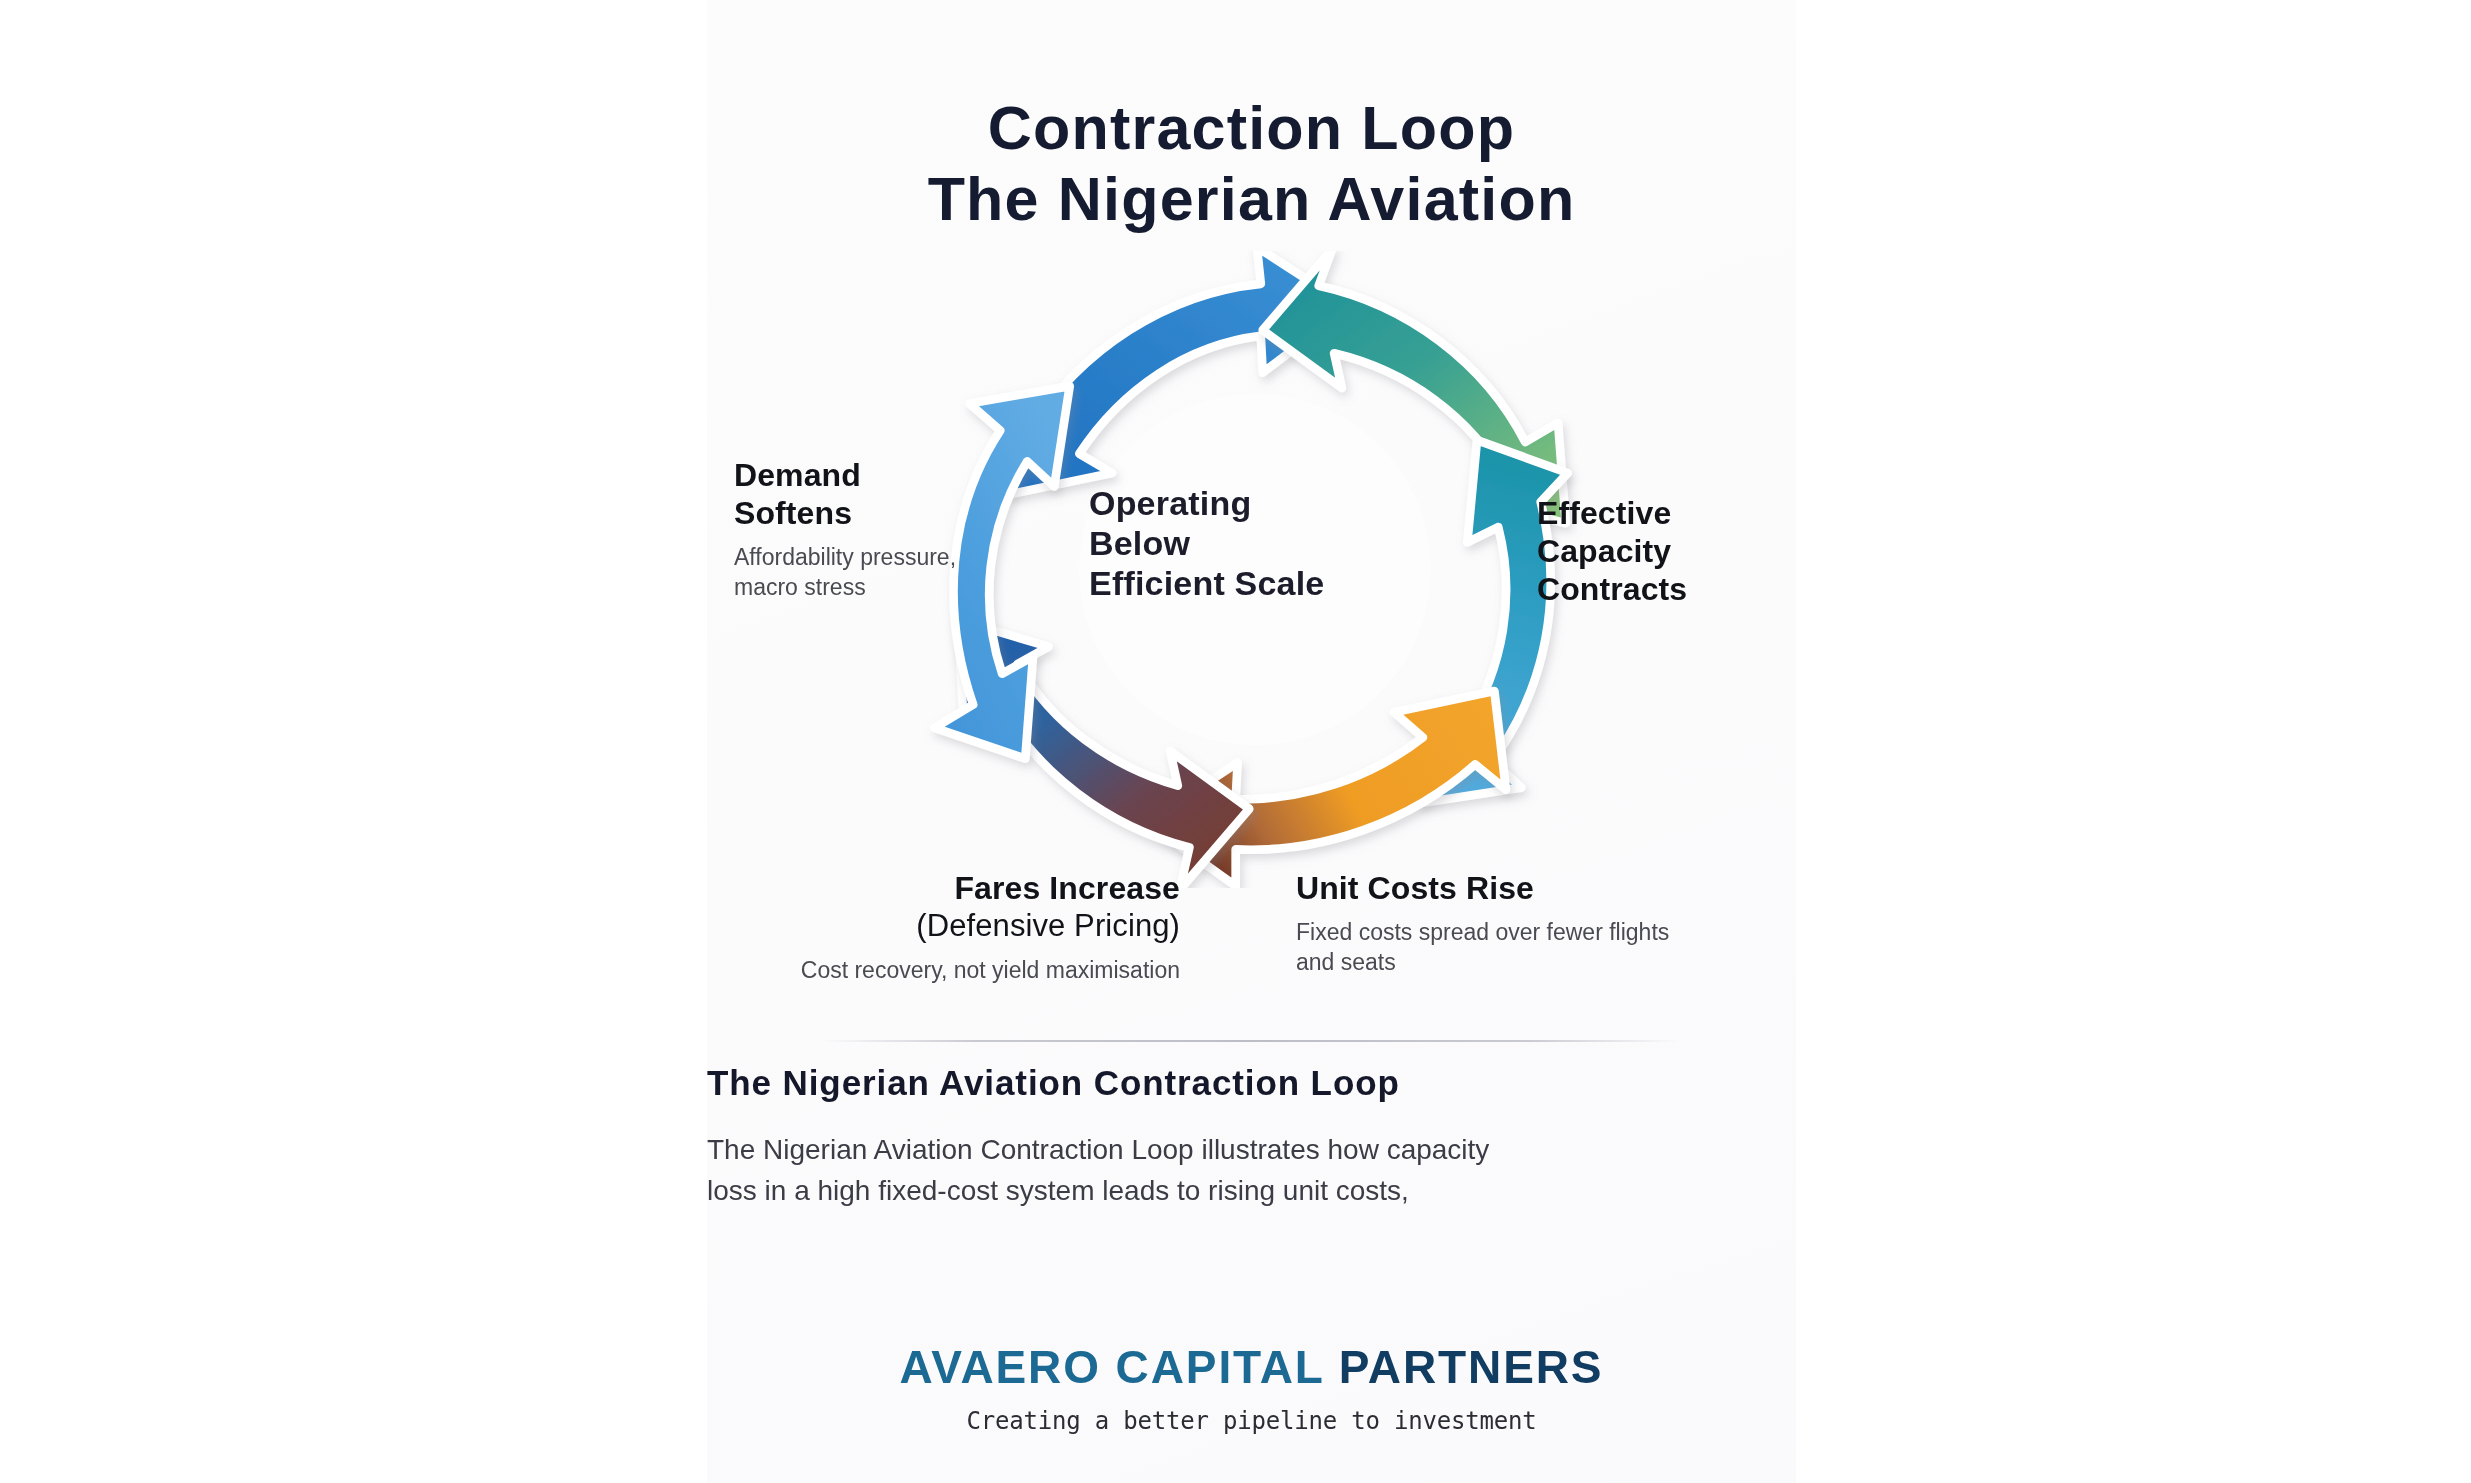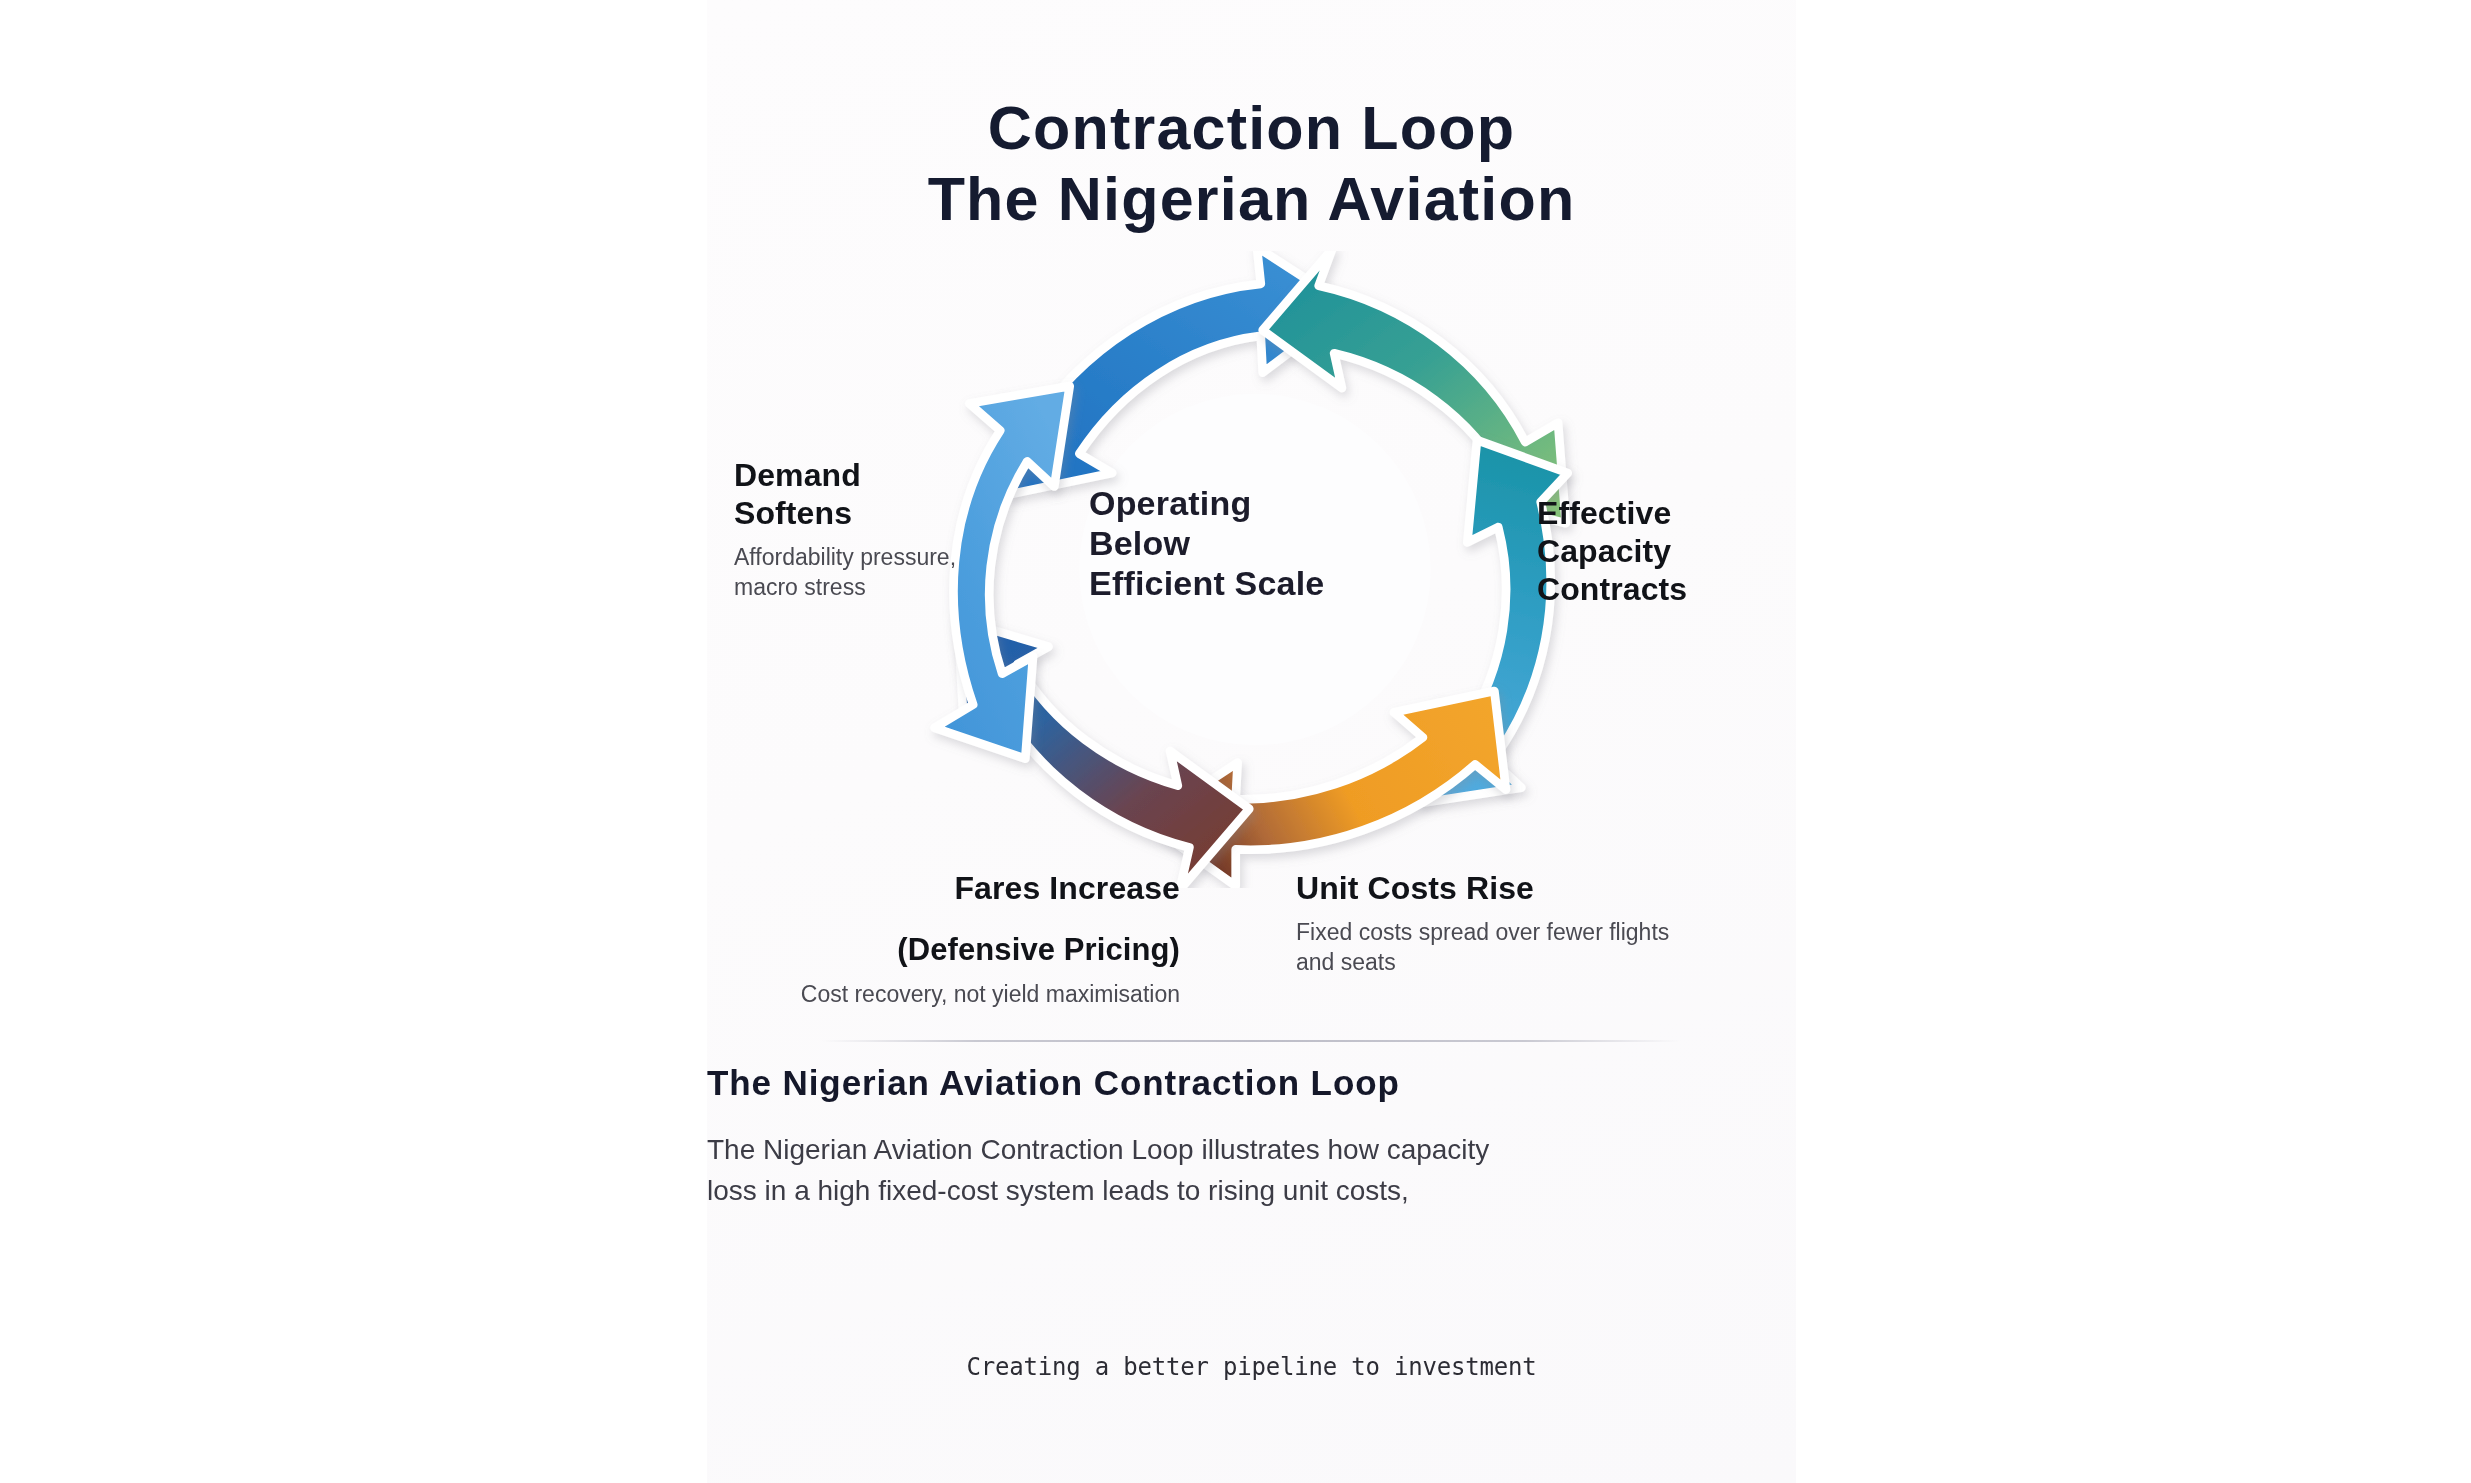--- a/index.html
+++ b/index.html
@@ -80,23 +80,22 @@
     position: absolute;
   }
   .node-title {
     font-weight: bold;
     color: #111318;
     font-size: 32px;
     line-height: 38px;
     letter-spacing: 0.1px;
   }
   .node-title.thin-sub {
-    font-weight: bold;
+    font-weight: normal;
     font-size: 31px;
-    margin-top: 24px;
   }
   .node-sub {
     margin-top: 9.7px;
     font-size: 23px;
     line-height: 30px;
     color: #4a4a52;
     font-weight: normal;
   }
 
   #node-demand     { left: 27px;  top: 456px; width: 241px; text-align: left; }
@@ -333,18 +332,21 @@
 
     <div id="footer-block">
       <div id="footer-heading">The Nigerian Aviation Contraction Loop</div>
       <div id="footer-desc">
         <span class="dl">The Nigerian Aviation Contraction Loop illustrates how capacity</span>
         <span class="dl">loss in a high fixed-cost system leads to rising unit costs,</span>
       </div>
     </div>
 
     <div id="brand-block">
+      <div id="brand-name">
+        <span class="b1">AVAERO CAPITAL </span><span class="b2">PARTNERS</span>
+      </div>
       <div id="brand-tagline">Creating a better pipeline to investment</div>
     </div>
 
   </div>
 </div>
 
 
 </body></html>

